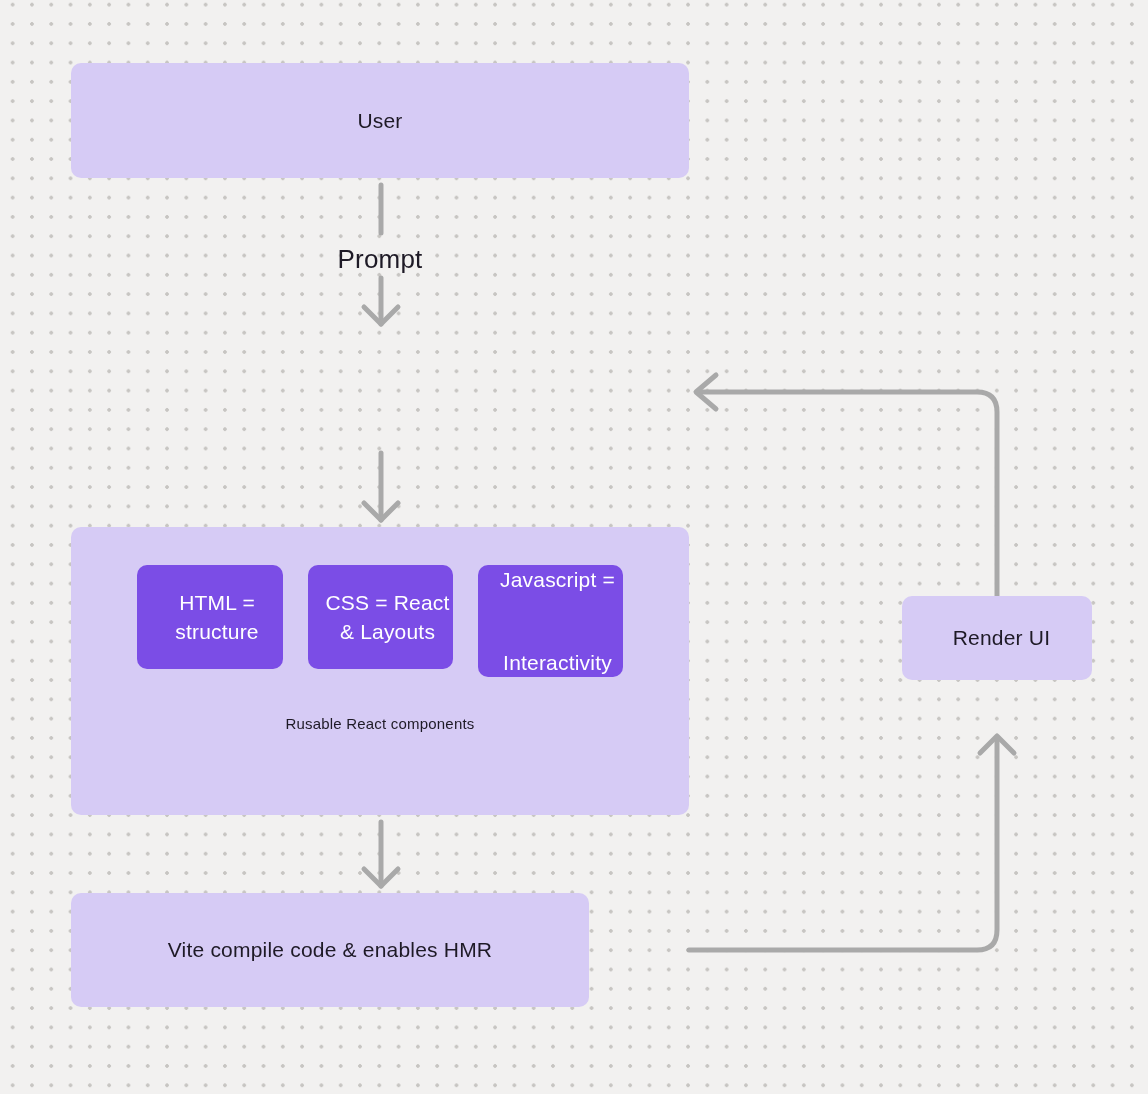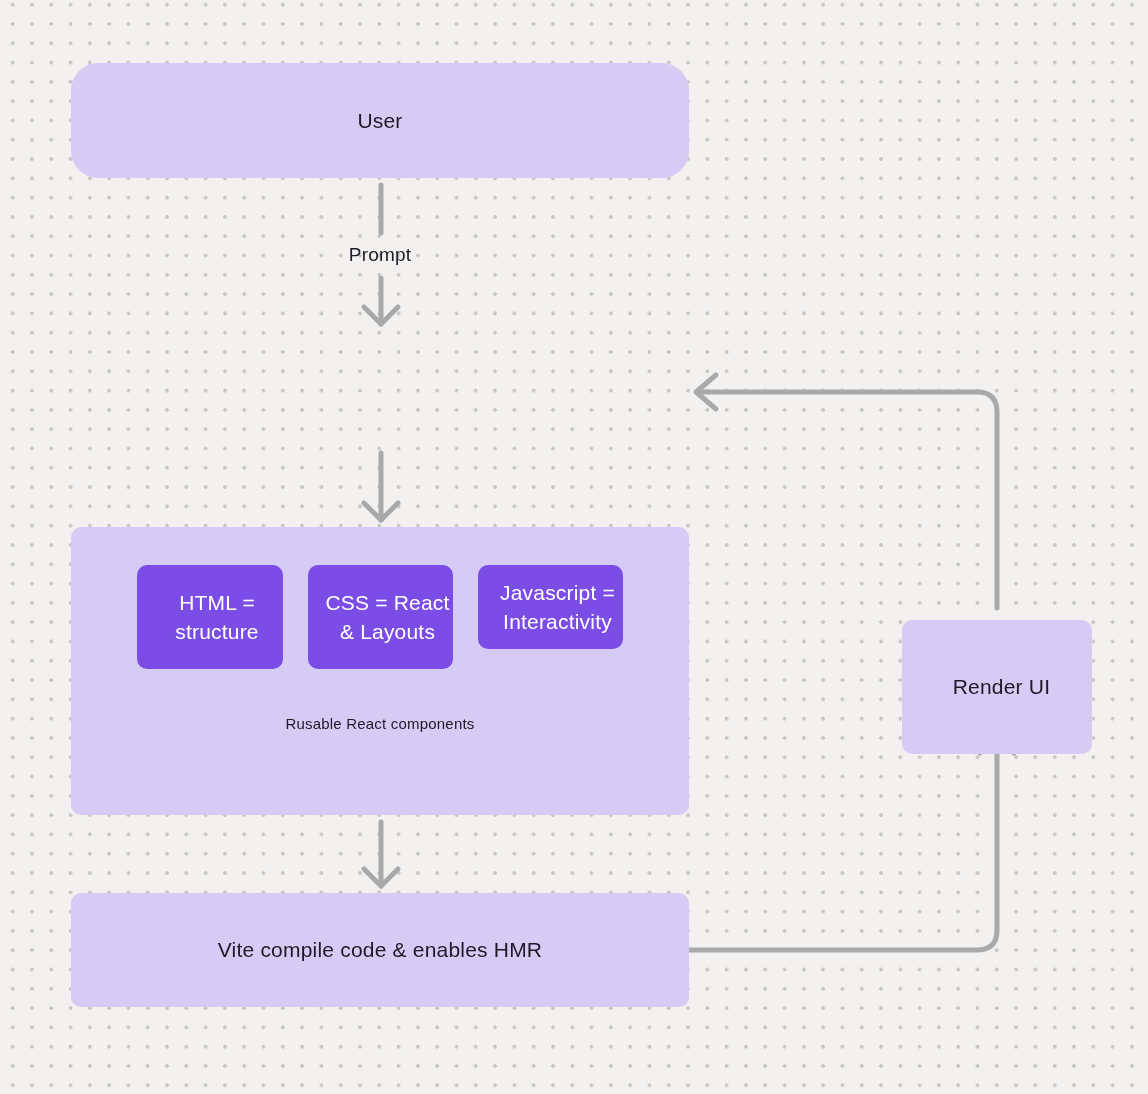--- a/index.html
+++ b/index.html
@@ -45,62 +45,62 @@
     border-radius: 10px;
     display: flex;
     align-items: center;
     justify-content: center;
     text-align: center;
     color: var(--node-text);
     font-size: 21px;
     font-weight: 500;
     letter-spacing: 0.2px;
   }
-  .node-user   { left: 71px;  top: 63px;  width: 618px; height: 115px; border-radius: 27px; }
+  .node-user   { left: 71px;  top: 63px;  width: 618px; height: 115px; }
   .node-webapp { left: 71px;  top: 334px; width: 618px; height: 115px; }
   .node-group  { left: 71px;  top: 527px; width: 618px; height: 288px; display: block; }
-  .node-vite   { left: 71px;  top: 893px; width: 618px; height: 114px; }
-  .node-render { left: 902px; top: 620px; width: 190px; height: 134px; padding-left: 9px; }
+  .node-vite   { left: 71px;  top: 893px; width: 518px; height: 114px; }
+  .node-render { left: 902px; top: 596px; width: 190px; height: 84px; padding-left: 9px; }
   .subnode {
     position: absolute;
     background: var(--accent-fill);
     border-radius: 10px;
     display: flex;
     flex-direction: column;
     align-items: center;
     justify-content: center;
     text-align: center;
     color: var(--accent-text);
     font-size: 21px;
     font-weight: 500;
     line-height: 29px;
     letter-spacing: 0.2px;
     padding-left: 14px;
   }
   .subnode-html { left: 66px;  top: 38px; width: 146px; height: 104px; }
   .subnode-css  { left: 237px; top: 38px; width: 145px; height: 104px; }
-  .subnode-js   { left: 407px; top: 38px; width: 145px; height: 84px; }
+  .subnode-js   { left: 407px; top: 38px; width: 145px; height: 112px; justify-content: space-between; }
   .group-caption {
     position: absolute;
     left: 0; right: 0;
     top: 188px;
     text-align: center;
     color: var(--node-text);
     font-size: 15px;
     font-weight: 500;
     letter-spacing: 0.2px;
   }
   .edge-label {
     position: absolute;
     left: 310px;
     top: 244px;
     width: 140px;
     text-align: center;
     color: var(--node-text);
-    font-size: 19px;
+    font-size: 26px;
     font-weight: 500;
     letter-spacing: 0.2px;
   }
 </style>
 </head>
 <body>
 
 <div class="stage">
 
   <svg class="edges-layer" viewBox="0 0 1148 1094" xmlns="http://www.w3.org/2000/svg">

